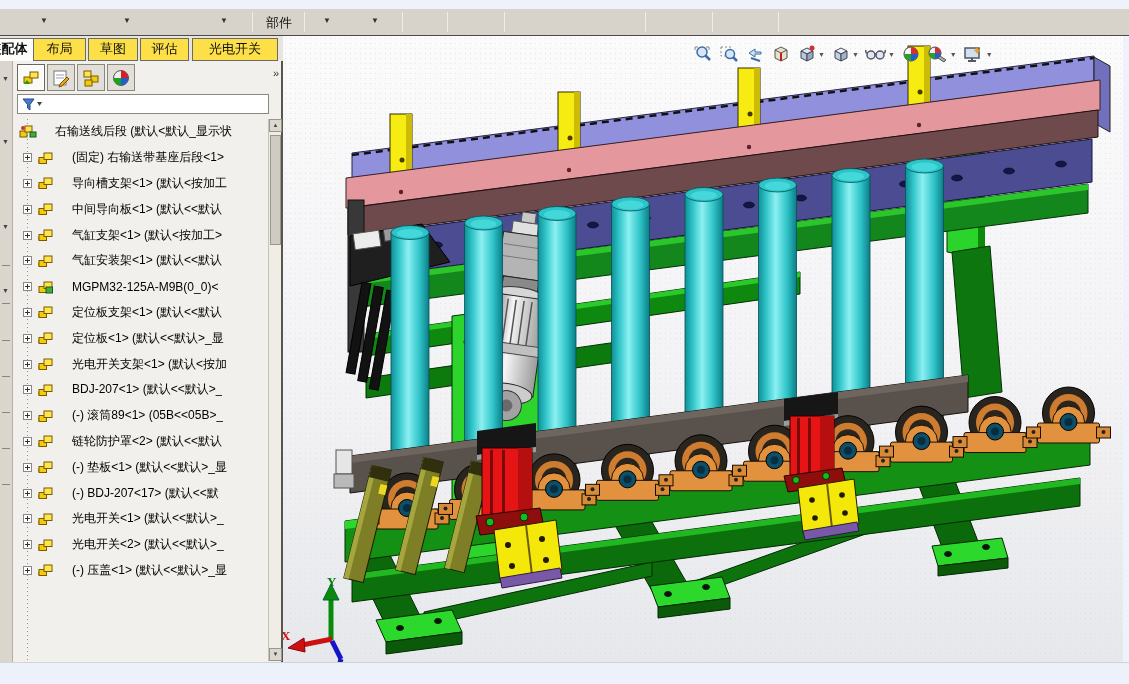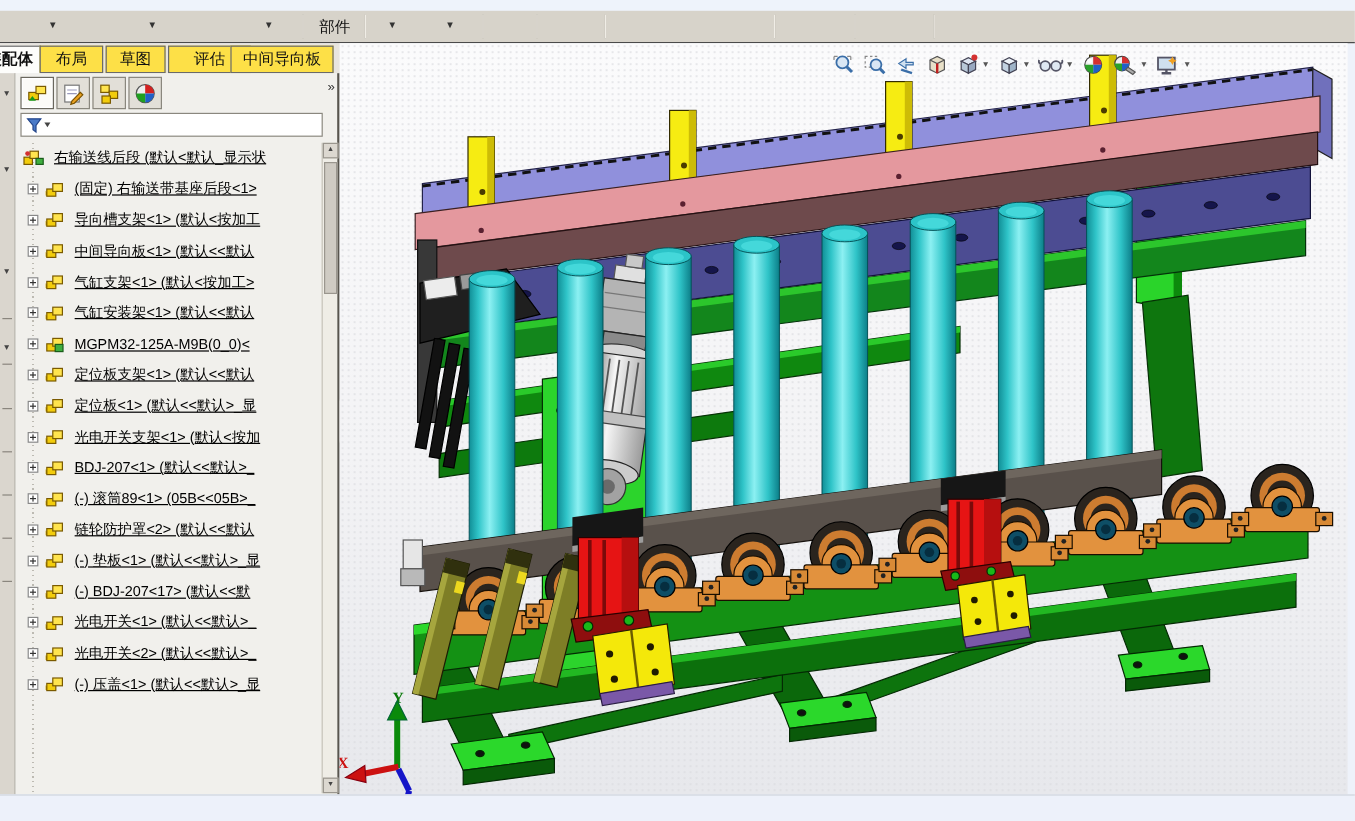--- a/index.html
+++ b/index.html
@@ -36,21 +36,21 @@
   #tree{position:absolute;left:2px;top:58px;width:252px;height:542px;overflow:hidden;
     background-image:repeating-linear-gradient(to bottom,#9a968c 0 1px,transparent 1px 4px);
     background-size:1px 100%;background-position:12px 0;background-repeat:no-repeat;}
   .tree-row{position:relative;height:25.8px;display:flex;align-items:center;white-space:nowrap;overflow:hidden;}
   .tree-exp{width:9px;height:9px;border:1px solid #888;background:#fff;position:relative;margin-left:8px;flex:0 0 9px;}
   .tree-exp:before,.tree-exp:after{content:"";position:absolute;background:#333;}
   .tree-exp:before{left:1px;top:3px;width:5px;height:1px;}
   .tree-exp:after{left:3px;top:1px;width:1px;height:5px;}
   .tree-ico{margin-left:4px;flex:0 0 18px;height:16px;}
   .tree-row.root .tree-ico{margin-left:4px;}
-  .tree-lbl{font-size:12px;color:#000;margin-left:8px;overflow:hidden;text-decoration:underline;}
+  .tree-lbl{font-size:12px;color:#000;margin-left:18px;overflow:hidden;}
   #tree-scrollbar{position:absolute;right:0;top:58px;width:13px;height:542px;background:#efede6;border-left:1px solid #c6c2ba;}
   .sb-btn{position:absolute;left:0;width:13px;height:13px;background:#dcd8d0;border:1px solid #9a968e;
     font-size:6px;color:#444;text-align:center;line-height:11px;}
   #sb-thumb{position:absolute;left:1px;top:16px;width:11px;height:110px;background:#cfcbc3;border:1px solid #9a968e;}
   #panel-splitter{left:283px;top:333px;width:13px;height:36px;background:#d8d4cc;border:1px solid #8a877e;border-left:none;
     display:flex;flex-direction:column;align-items:center;justify-content:center;gap:3px;}
   .split-arr{font-size:6px;color:#333;line-height:6px;}
 
   
   #viewport{left:283px;top:36px;width:840px;height:626px;
@@ -84,22 +84,22 @@
   <span class="tb-sep" style="left:504px"></span>
   <span class="tb-sep" style="left:645px"></span>
   <span class="tb-sep" style="left:712px"></span>
   <span class="tb-sep" style="left:778px"></span>
 </div>
 
 <div class="abs" id="tabs-row">
     <div class="doc-tab active" style="left: -18px; width: 52px;">装配体</div>
     <div class="doc-tab" style="left: 33px; width: 53px;">布局</div>
     <div class="doc-tab" style="left: 88px; width: 50px;">草图</div>
-    <div class="doc-tab" style="left: 140px; width: 69px;">评估</div>
-    <div class="doc-tab" style="left: 192px; width: 86px;">中间导向板</div>
+    <div class="doc-tab" style="left: 140px; width: 49px;">评估</div>
+    <div class="doc-tab" style="left: 192px; width: 86px;">光电开关</div>
   </div>
 
 <div class="abs" id="left-strip">
   <span class="ls-arrow" style="top:14px">▼</span>
   <span class="ls-arrow" style="top:77px">▼</span>
   <span class="ls-arrow" style="top:162px">▼</span>
   <span class="ls-arrow" style="top:226px">▼</span>
   <span class="ls-dash" style="top:204px"></span>
   <span class="ls-dash" style="top:242px"></span>
   <span class="ls-dash" style="top:279px"></span>

